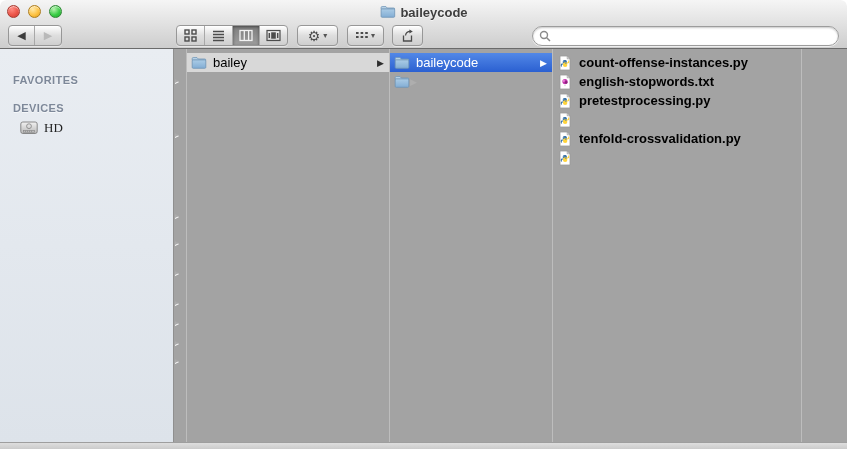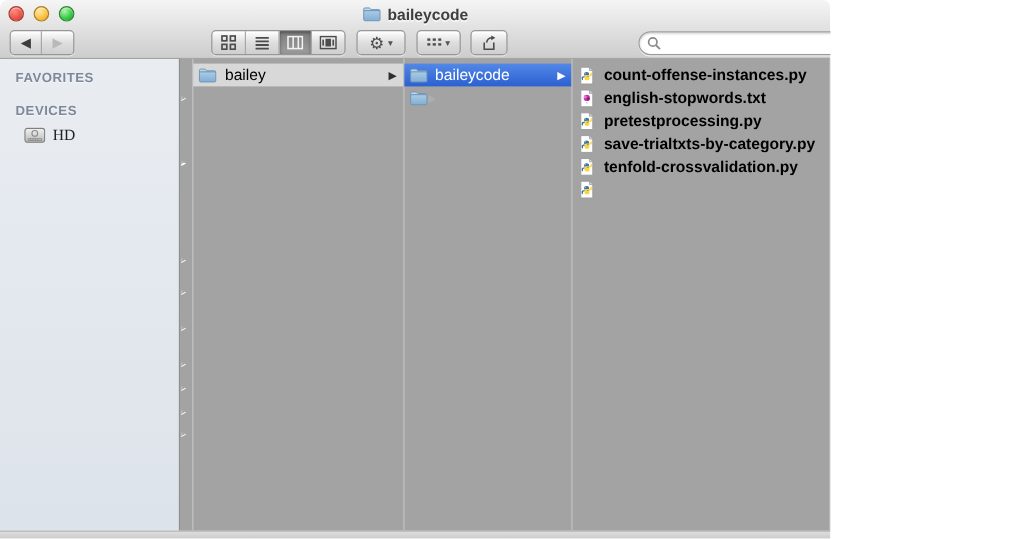--- a/index.html
+++ b/index.html
@@ -1,17 +1,17 @@
 <!DOCTYPE html>
 <html><head>
 <meta charset="utf-8">
 <style>
   * { margin:0; padding:0; box-sizing:border-box; }
   html,body { width:847px; height:449px; background:#fff; font-family:"Liberation Sans", sans-serif; }
-  .window { position:relative; width:692px; height:449px; border-radius:6px 6px 0 0; overflow:hidden; background:#fff; }
+  .window { position:relative; width:847px; height:449px; border-radius:6px 6px 0 0; overflow:hidden; background:#fff; }
 
   
   .chrome { position:relative; height:49px; background:linear-gradient(to bottom,#f5f5f5 0%,#e3e3e3 45%,#cdcdcd 100%); border-bottom:1px solid #6b6b6b; border-radius:6px 6px 0 0; }
   .traffic { position:absolute; top:5px; left:7px; display:flex; gap:8px; }
   .light { width:13px; height:13px; border-radius:50%; border:1px solid rgba(0,0,0,.35); box-shadow:inset 0 1px 1px rgba(255,255,255,.6); }
   .light.red    { background:radial-gradient(circle at 35% 30%, #ff8a80, #ec5549 55%, #c83c32); border-color:#a63a30;}
   .light.yellow { background:radial-gradient(circle at 35% 30%, #ffe9a8, #fdc243 55%, #df9b16); border-color:#ad7d1e;}
   .light.green  { background:radial-gradient(circle at 35% 30%, #b8f2b0, #39cd45 55%, #1da42c); border-color:#2d8633;}
 
   .win-title { position:absolute; top:3px; left:50%; transform:translateX(-50%); display:flex; align-items:center; gap:5px; height:18px; }
@@ -36,21 +36,21 @@
   .arrangebtn { left:347px; width:37px; gap:3px; }
   .sharebtn { left:392px; width:31px; }
   .dd { font-size:8px; color:#555; }
 
   .search { position:absolute; left:532px; top:26px; width:307px; height:20px; border:1px solid #9c9c9c; border-radius:10px;
             background:#fff; box-shadow:inset 0 1px 2px rgba(0,0,0,.22), 0 1px 0 rgba(255,255,255,.65); display:flex; align-items:center; padding:0 6px; }
   .search input { border:none; outline:none; background:transparent; flex:1; font-size:12px; margin-left:4px; color:#333; }
 
   
   .main { display:flex; height:393px; }
-  .sidebar { width:174px; background:linear-gradient(to bottom,#e9edf2,#dde3ea); border-right:1px solid #8f8f8f; padding-top:10px; }
+  .sidebar { width:174px; background:linear-gradient(to bottom,#e9edf2,#dde3ea); border-right:1px solid #8f8f8f; padding-top:25px; }
   .side-head { font-size:11px; font-weight:bold; color:#7d8899; letter-spacing:.4px; padding:0 0 4px 13px; text-shadow:0 1px 0 rgba(255,255,255,.6); }
   .side-head.second { margin-top:12px; }
   .side-item { display:flex; align-items:center; gap:6px; padding:2px 0 2px 20px; font-size:13px; color:#222;font-family:Liberation Serif, serif; }
 
   .col { position:relative; background:#a3a3a3; border-right:1px solid #bdbdbd; padding-top:4px; }
   .col.sliver { width:13px; padding-top:0; }
   .col.c1 { width:203px; }
   .col.c2 { width:163px; }
   .col.c3 { width:249px;font-weight:bold; }
   .col.c4 { flex:1; border-right:none; }
@@ -276,21 +276,20 @@
       <div class="row">
         <svg class="icon16" viewBox="0 0 16 16">
             <use href="#pyfile16"></use>
           </svg>
         <span class="lbl">pretestprocessing.py</span>
       </div>
       <div class="row">
         <svg class="icon16" viewBox="0 0 16 16">
             <use href="#pyfile16"></use>
           </svg>
-        <span class="lbl">save-trialtxts-by-category.py</span>
       </div>
       <div class="row">
         <svg class="icon16" viewBox="0 0 16 16">
             <use href="#pyfile16"></use>
           </svg>
         <span class="lbl">tenfold-crossvalidation.py</span>
       </div>
       <div class="row">
         <svg class="icon16" viewBox="0 0 16 16">
             <use href="#pyfile16"></use>

